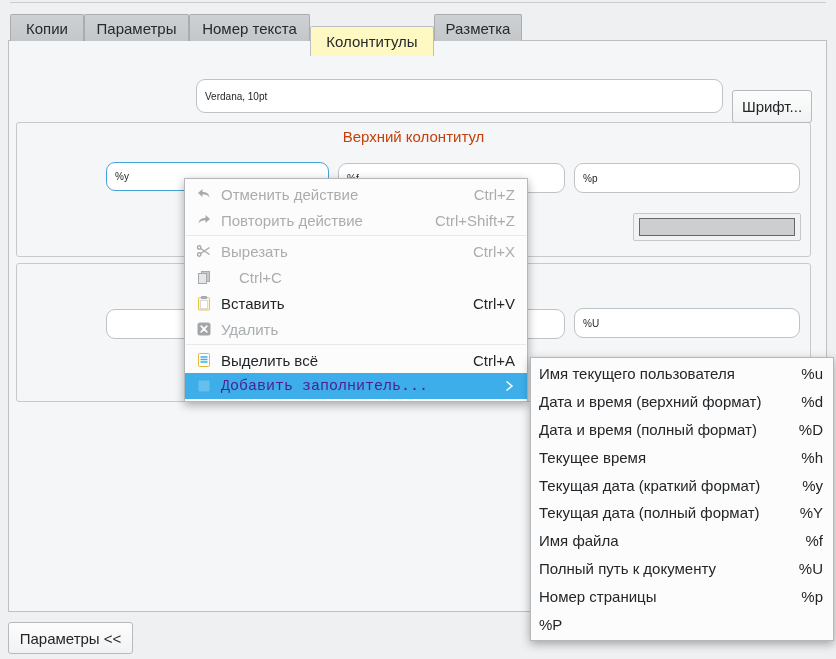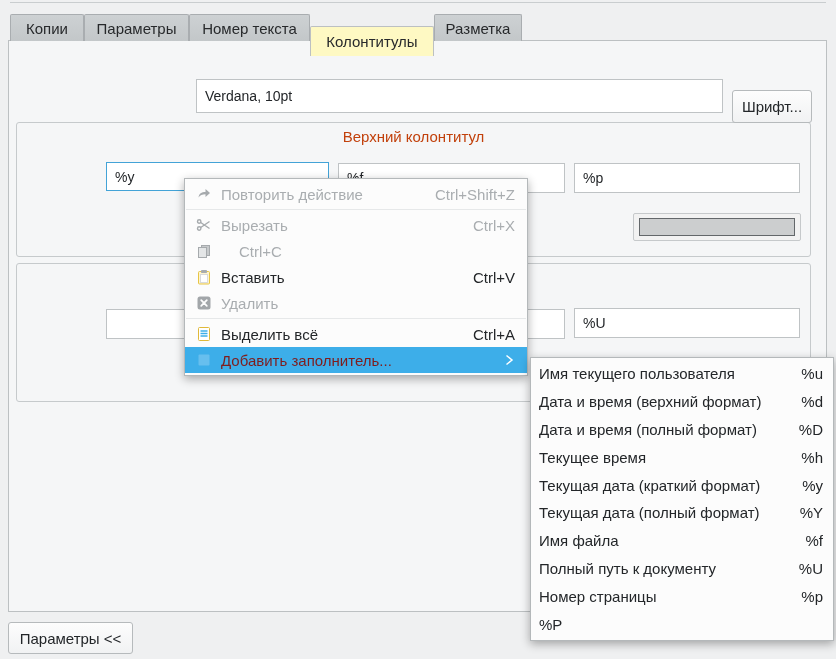--- a/index.html
+++ b/index.html
@@ -45,22 +45,22 @@
   .checkbox::after {
     content:""; position:absolute; left:3px; top:3px; right:3px; bottom:3px;
     background:#3daee9; border-radius:1px;
   }
   .cb-label { position:absolute; height:19px; line-height:19px; }
 
   .form-label { position:absolute; height:30px; line-height:30px; }
 
   .text-input {
     position:absolute; background:#fff; border:1px solid #bfc3c5;
-    border-radius:0; padding:0 8px; font-family:"Liberation Sans",sans-serif;
-    font-size:14px; color:#232629; z-index:2;
+    border-radius:9px; padding:0 8px; font-family:"Liberation Sans",sans-serif;
+    font-size:10px; color:#232629; z-index:2;
   }
   .text-input.focused { border:1px solid #43a3d7; }
 
   .btn {
     position:absolute; background:linear-gradient(#fdfdfd,#f1f2f3);
     border:1px solid #b6babc; border-radius:3px;
     font-family:"Liberation Sans",sans-serif; font-size:15px; color:#232629;
     display:flex; align-items:center; justify-content:center; cursor:default;
     z-index:2;
   }
@@ -92,21 +92,21 @@
   }
   .menu-item {
     height:26px; display:flex; align-items:center;
     padding:0 12px 0 10px; font-size:15px; cursor:default;
   }
   .menu-item .mi-icon { width:18px; height:18px; margin-right:8px; flex:none;
     display:flex; align-items:center; justify-content:center; }
   .menu-item .mi-label { flex:1; white-space:nowrap; }
   .menu-item .mi-shortcut { margin-left:18px; }
   .menu-item.disabled { color:#a9adb0; }
-  .menu-item.highlighted { background:#3daee9; color:#7f1d1d; }
+  .menu-item.highlighted { background:#3daee9; color:#4c1d95;font-family:Liberation Mono, monospace; }
   .menu-sep { height:1px; background:#e6e8e9; margin:2px 1px; }
 
   .submenu {
     position:absolute; left:530px; top:357px; width:304px;
     background:#fcfcfc; border:1px solid #b4b8ba;
     box-shadow:0 3px 9px rgba(0,0,0,.32);
     padding:2px 0; z-index:11;
   }
   .submenu-item {
     height:27.8px; display:flex; align-items:center;
@@ -173,20 +173,29 @@
   </div>
 
 <div class="btn" style="left:8px;top:622px;width:125px;height:32px;">
     <span>Параметры &lt;&lt;</span>
   </div>
 
 <div class="menu">
   <div class="menu-item disabled">
     <span class="mi-icon">
         <svg width="16" height="16" viewBox="0 0 16 16">
+          <path d="M6.5 3 L2 7 l4.5 4 V8.2 c3.2 0 5.4 1 7 3.3 C13 7.6 10.5 5.9 6.5 5.9 Z" fill="#a6aaad"></path>
+        </svg>
+      </span>
+    <span class="mi-label">Отменить действие</span>
+    <span class="mi-shortcut">Ctrl+Z</span>
+  </div>
+  <div class="menu-item disabled">
+    <span class="mi-icon">
+        <svg width="16" height="16" viewBox="0 0 16 16">
           <path d="M9.5 3 L14 7 l-4.5 4 V8.2 c-3.2 0 -5.4 1 -7 3.3 C3 7.6 5.5 5.9 9.5 5.9 Z" fill="#a6aaad"></path>
         </svg>
       </span>
     <span class="mi-label">Повторить действие</span>
     <span class="mi-shortcut">Ctrl+Shift+Z</span>
   </div>
   <div class="menu-sep"></div>
   <div class="menu-item disabled">
     <span class="mi-icon">
         <svg width="16" height="16" viewBox="0 0 16 16">

